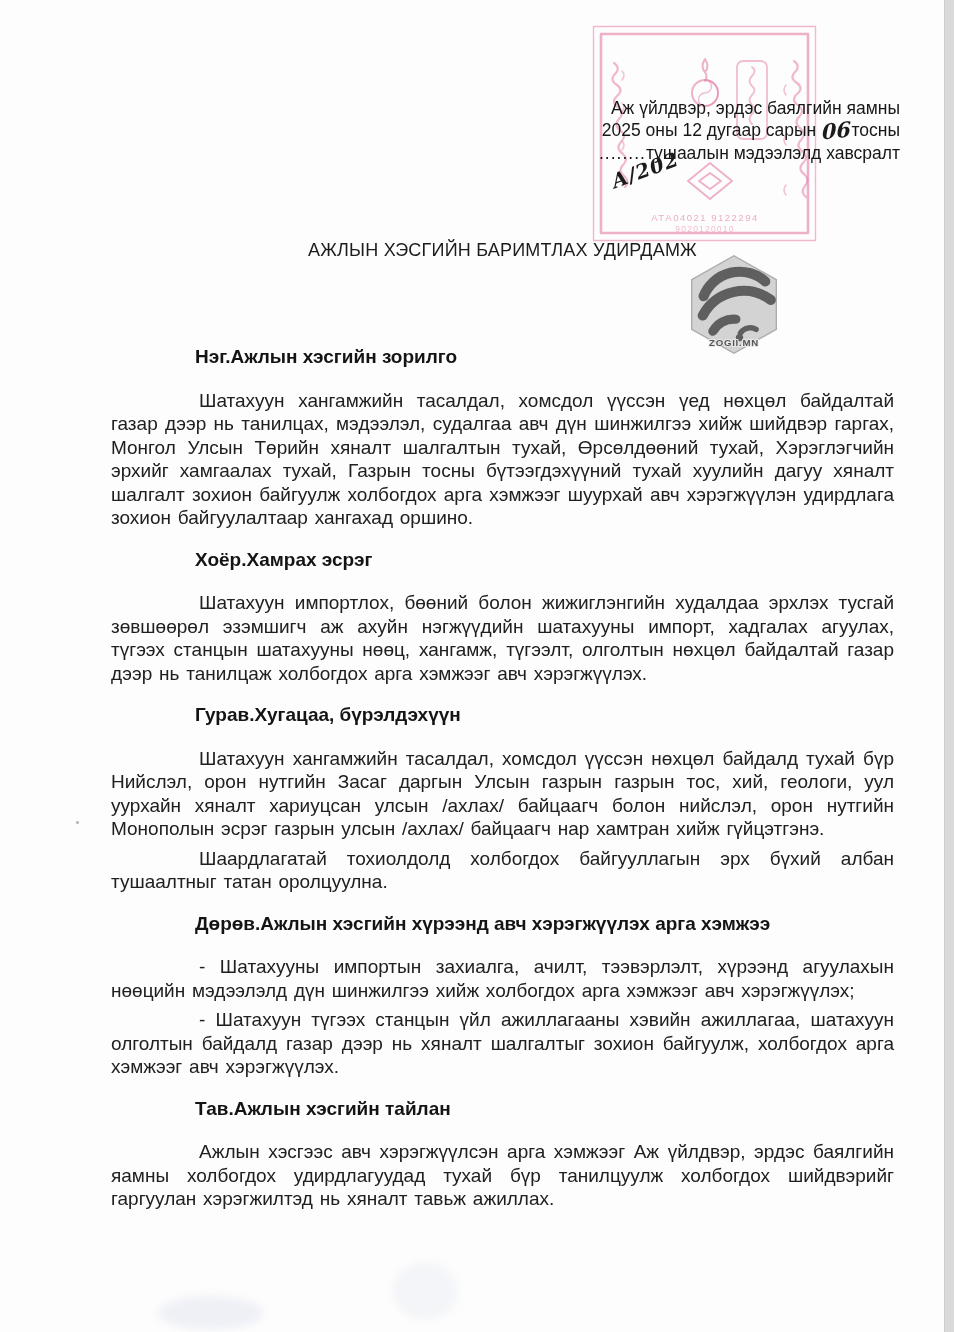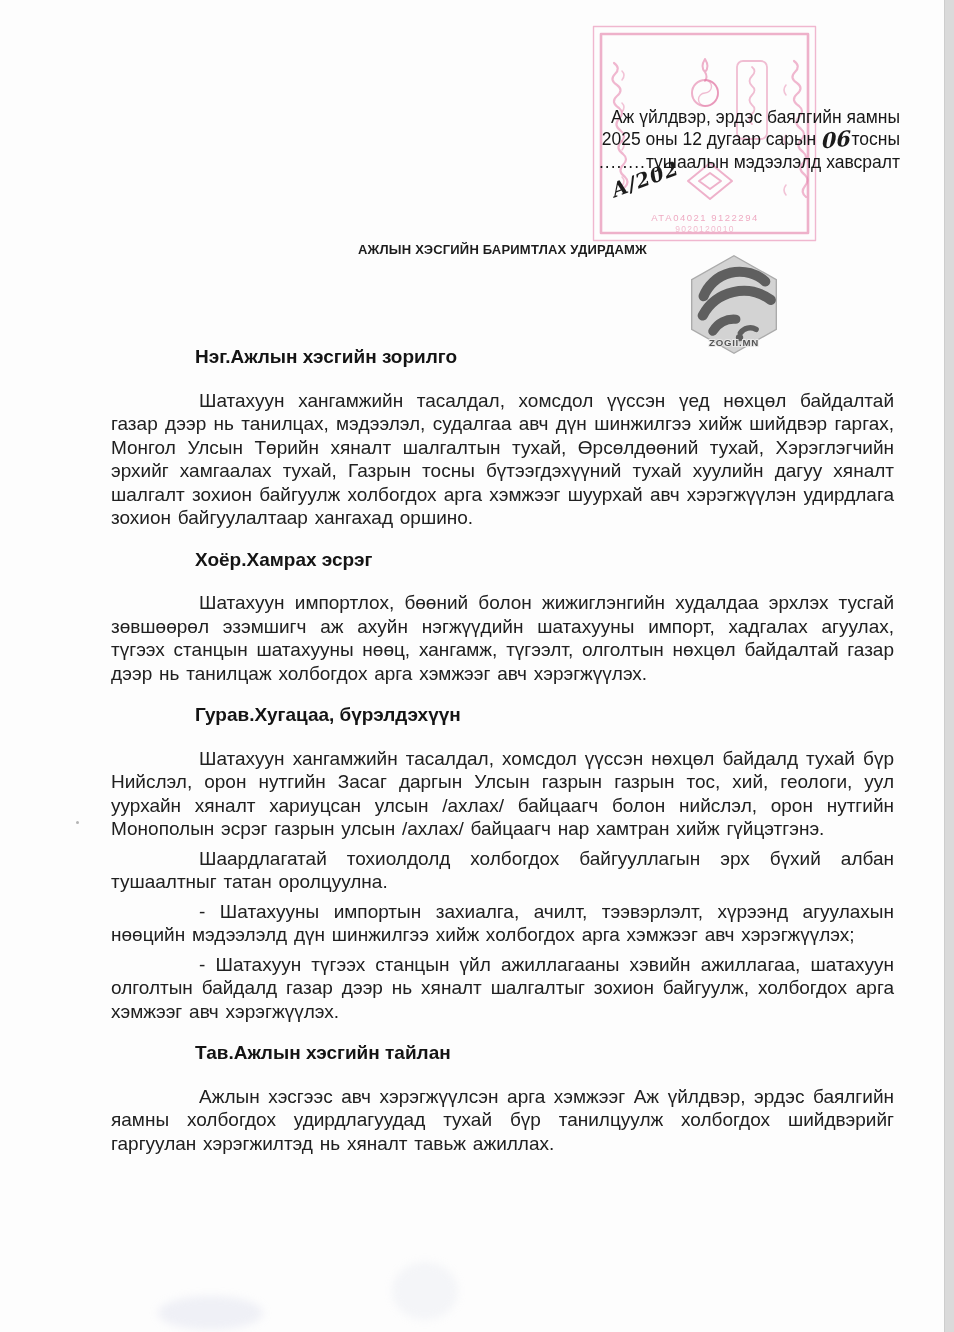--- a/index.html
+++ b/index.html
@@ -14,37 +14,37 @@
   .smudge{position:absolute;border-radius:50%;filter:blur(4px);pointer-events:none;}
   .smudge.a{left:158px;top:1296px;width:105px;height:34px;background:rgba(186,192,218,0.20);}
   .smudge.b{left:392px;top:1262px;width:66px;height:58px;background:rgba(190,196,220,0.14);}
   .margin-dot{position:absolute;left:76px;top:821px;width:3px;height:3px;border-radius:50%;
     background:#8d8d8d;opacity:.65;}
 
   
   .stamp{position:absolute;left:592px;top:25px;width:225px;height:217px;opacity:.85;z-index:1;}
 
   
-  .hdr{position:absolute;top:106px;right:54px;width:360px;z-index:2;
+  .hdr{position:absolute;top:97px;right:54px;width:360px;z-index:2;
     text-align:right;font-size:17.5px;line-height:22px;color:#171717;}
   .hdr .ln{white-space:nowrap;}
   .hw{font-family:"DejaVu Serif",serif;font-style:italic;font-weight:bold;color:#1b1b1b;}
   .hw-day{display:inline-block;font-size:21px;transform:rotate(-6deg) skewX(-6deg);
     margin:0 0 0 6px;vertical-align:-2px;}
   .hw-ref{position:absolute;left:70px;top:62px;font-size:20px;letter-spacing:1px;
     transform:rotate(-20deg);}
   .dots{letter-spacing:1px;}
 
   
   .wm{position:absolute;left:688px;top:254px;width:92px;height:101px;z-index:4;}
 
   
   .content{position:absolute;left:105px;top:237px;width:795px;z-index:3;}
-  .title{margin:0 0 82px 0;text-align:center;font-size:13px;line-height:26px;
-    font-weight:bold;color:#1c1c1c;letter-spacing:.2px;}
+  .title{margin:0 0 82px 0;text-align:center;font-size:18px;line-height:26px;
+    font-weight:normal;color:#1c1c1c;letter-spacing:.2px;}
   section{margin:0;}
   .hd{margin:18px 0 20px 90px;font-size:19px;line-height:23.5px;font-weight:bold;color:#141414;}
   section:first-of-type .hd{margin-top:16px;}
   .para{margin:6px;font-size:19px;line-height:23.5px;text-align:justify;text-indent:88px;
     word-spacing:1.5px;color:#202020;}
 </style>
 </head>
 <body>
 
 <div class="page">
@@ -112,20 +112,21 @@
       <p class="para">Шатахуун импортлох, бөөний болон жижиглэнгийн худалдаа эрхлэх тусгай зөвшөөрөл эзэмшигч аж ахуйн нэгжүүдийн шатахууны импорт, хадгалах агуулах, түгээх станцын шатахууны нөөц, хангамж, түгээлт, олголтын нөхцөл байдалтай газар дээр нь танилцаж холбогдох арга хэмжээг авч хэрэгжүүлэх.</p>
     </section>
 
     <section>
       <h2 class="hd">Гурав.Хугацаа, бүрэлдэхүүн</h2>
       <p class="para">Шатахуун хангамжийн тасалдал, хомсдол үүссэн нөхцөл байдалд тухай бүр Нийслэл, орон нутгийн Засаг даргын Улсын газрын газрын тос, хий, геологи, уул уурхайн хяналт хариуцсан улсын /ахлах/ байцаагч болон нийслэл, орон нутгийн Монополын эсрэг газрын улсын /ахлах/ байцаагч нар хамтран хийж гүйцэтгэнэ.</p>
       <p class="para">Шаардлагатай тохиолдолд холбогдох байгууллагын эрх бүхий албан тушаалтныг татан оролцуулна.</p>
     </section>
 
     <section>
+      <h2 class="hd">Дөрөв.Ажлын хэсгийн хүрээнд авч хэрэгжүүлэх арга хэмжээ</h2>
       <p class="para">- Шатахууны импортын захиалга, ачилт, тээвэрлэлт, хүрээнд агуулахын нөөцийн мэдээлэлд дүн шинжилгээ хийж холбогдох арга хэмжээг авч хэрэгжүүлэх;</p>
       <p class="para">- Шатахуун түгээх станцын үйл ажиллагааны хэвийн ажиллагаа, шатахуун олголтын байдалд газар дээр нь хяналт шалгалтыг зохион байгуулж, холбогдох арга хэмжээг авч хэрэгжүүлэх.</p>
     </section>
 
     <section>
       <h2 class="hd">Тав.Ажлын хэсгийн тайлан</h2>
       <p class="para">Ажлын хэсгээс авч хэрэгжүүлсэн арга хэмжээг Аж үйлдвэр, эрдэс баялгийн яамны холбогдох удирдлагуудад тухай бүр танилцуулж холбогдох шийдвэрийг гаргуулан хэрэгжилтэд нь хяналт тавьж ажиллах.</p>
     </section>
   </div>
 

